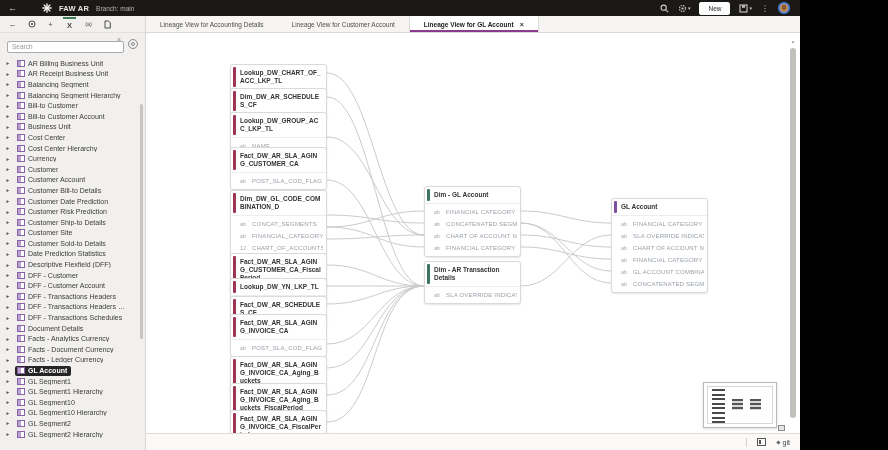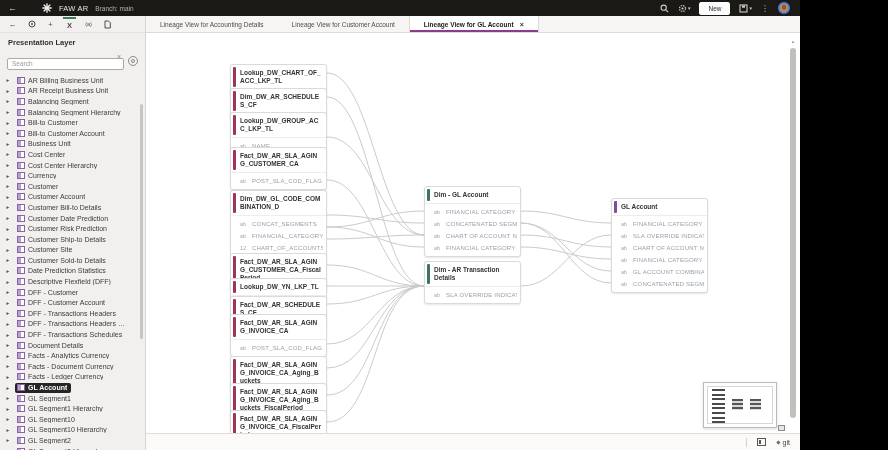--- a/index.html
+++ b/index.html
@@ -5,21 +5,21 @@
   * { margin:0; padding:0; box-sizing:border-box; }
   html,body { width:888px; height:450px; background:#000; overflow:hidden;
               font-family:"Liberation Sans", sans-serif; }
   .app { position:relative; width:800px; height:450px; background:#fff; }
 
   
   .topbar { height:16px; background:#1b1916; display:flex; align-items:center; color:#e8e6e3; }
   .tb-left { display:flex; align-items:center; gap:7px; padding-left:8px; }
   .tb-back { font-size:9px; color:#d9d7d4; cursor:pointer; }
   .tb-logo { width:10px; height:10px; margin-left:18px; }
-  .tb-title { font-size:7.5px; font-weight:normal; letter-spacing:.2px;text-align:center; }
+  .tb-title { font-size:7.5px; font-weight:bold; letter-spacing:.2px;text-align:center; }
   .tb-branch { font-size:6.5px; color:#b7b4af; }
   .tb-right { margin-left:auto; display:flex; align-items:center; gap:9px; padding-right:10px; }
   .tb-ic { display:flex; align-items:center; gap:1px; color:#cfccc8; cursor:pointer; }
   .tb-caret { font-size:5px; color:#cfccc8; }
   .tb-kebab { font-size:8px; color:#cfccc8; cursor:pointer; }
   .btn-new { background:#fdfdfd; color:#2b2b2b; font-size:6.5px; padding:2px 8px;
              border-radius:2px; border:1px solid #fff; cursor:pointer; }
   .avatar { width:12px; height:12px; border-radius:50%; border:2px solid #4f7fd9;
             background:radial-gradient(circle at 50% 42%, #8a5a34 0 38%, #c98a4e 40% 100%); cursor:pointer; }
 
@@ -184,21 +184,20 @@
         </span>
         <span class="sb-tool">+</span>
         <span class="sb-tool sel">X</span>
         <span class="sb-tool" style="font-size:5.5px">(a)</span>
         <span class="sb-tool">
           <svg width="7" height="9" viewBox="0 0 7 9">
               <path d="M1 1 h3.5 l1.8 1.8 V8 H1 Z" fill="none" stroke="#4a4a4a" stroke-width="1"></path>
             </svg>
         </span>
       </div>
-      <div class="sb-title">Presentation Layer</div>
       <div class="sb-search-row">
         <span class="sb-search">
           <input type="text" placeholder="Search" style="">
           <span class="sb-clear">×</span>
         </span>
         <span class="sb-opts">
             <i></i>
           </span>
       </div>
       <div class="tree">

